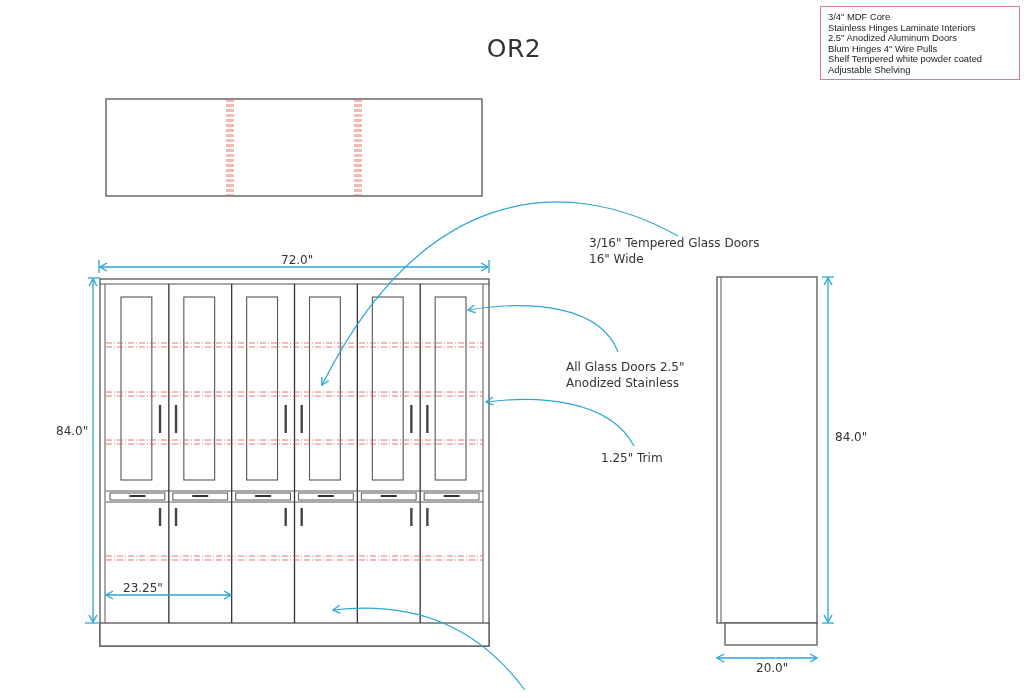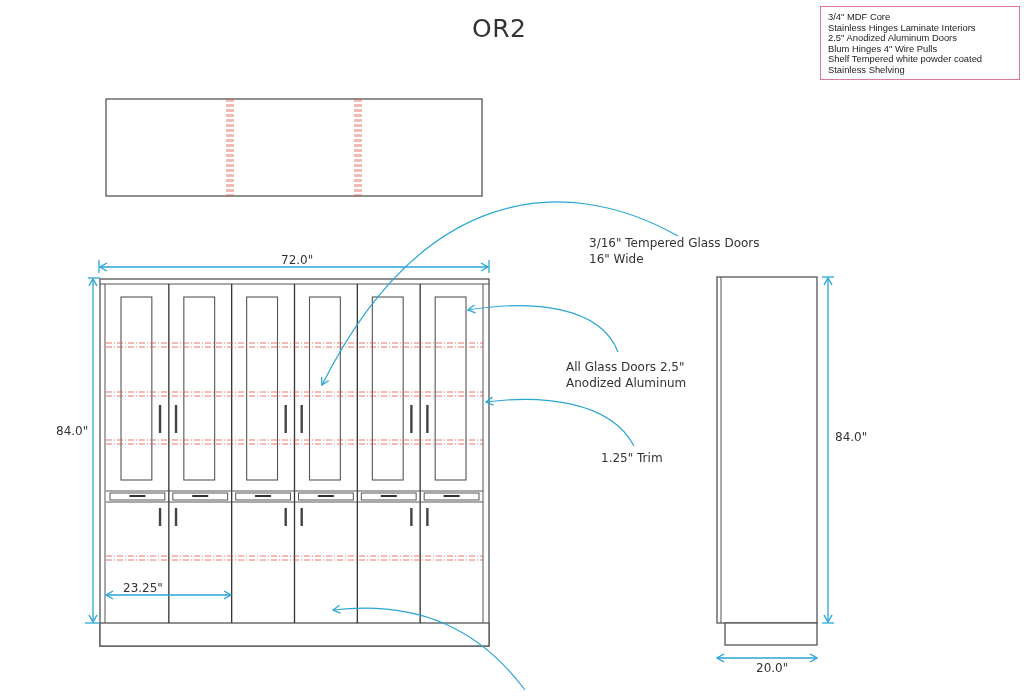--- a/index.html
+++ b/index.html
@@ -1,18 +1,18 @@
 <!DOCTYPE html>
 <html><head>
 <meta charset="utf-8">
 <style>
   html, body { margin: 0; padding: 0; background: #ffffff; }
   body { width: 1024px; height: 698px; position: relative; overflow: hidden; font-family: "DejaVu Sans", sans-serif; }
   #drawing { position: absolute; left: 0; top: 0; }
-  .title { position: absolute; left: 472px; top: 14px; width: 84px; font-family: "DejaVu Sans", sans-serif; font-size: 25px; color: #333; letter-spacing: 0.5px; }
+  .title { position: absolute; left: 472px; top: 34px; width: 84px; text-align: center; font-family: "DejaVu Sans", sans-serif; font-size: 25px; color: #333; letter-spacing: 0.5px; }
   .spec-box { position: absolute; left: 820px; top: 6px; width: 200px; height: 74px; border: 1.5px solid #d9799d; box-sizing: border-box; padding: 5px 0 0 7px; font-family: "Liberation Sans", sans-serif; font-size: 9.4px; line-height: 10.6px; color: #222; }
   .spec-line { white-space: nowrap; }
   .label { position: absolute; font-family: "DejaVu Sans", sans-serif; font-size: 12px; color: #333; white-space: nowrap; line-height: 16px; }
   .dim { font-size: 12px; }
 </style>
 </head>
 <body>
 
 <svg id="drawing" width="1024" height="698" viewBox="0 0 1024 698">
   <defs>
@@ -131,32 +131,32 @@
 </svg>
 
 <div class="title">OR2</div>
 
 <div class="spec-box">
   <div class="spec-line">3/4" MDF Core</div>
   <div class="spec-line">Stainless Hinges Laminate Interiors</div>
   <div class="spec-line">2.5" Anodized Aluminum Doors</div>
   <div class="spec-line">Blum Hinges 4" Wire Pulls</div>
   <div class="spec-line">Shelf Tempered white powder coated</div>
-  <div class="spec-line">Stainless Shelving</div>
+  <div class="spec-line">Adjustable Shelving</div>
 </div>
 
 <div class="label dim" style="left:281px; top:252px;">72.0"</div>
 <div class="label dim" style="left:56px; top:423px;">84.0"</div>
 <div class="label dim" style="left:123px; top:580px;">23.25"</div>
 <div class="label dim" style="left:835px; top:429px;">84.0"</div>
 <div class="label dim" style="left:756px; top:660px;">20.0"</div>
 
 <div class="label" style="left:589px; top:235px;">
   <div>3/16" Tempered Glass Doors</div>
   <div>16" Wide</div>
 </div>
 <div class="label" style="left:566px; top:359px;">
   <div>All Glass Doors 2.5"</div>
-  <div>Anodized Aluminum</div>
+  <div>Anodized Stainless</div>
 </div>
 <div class="label" style="left:601px; top:450px;">
   <div>1.25" Trim</div>
 </div>
 
 </body></html>

